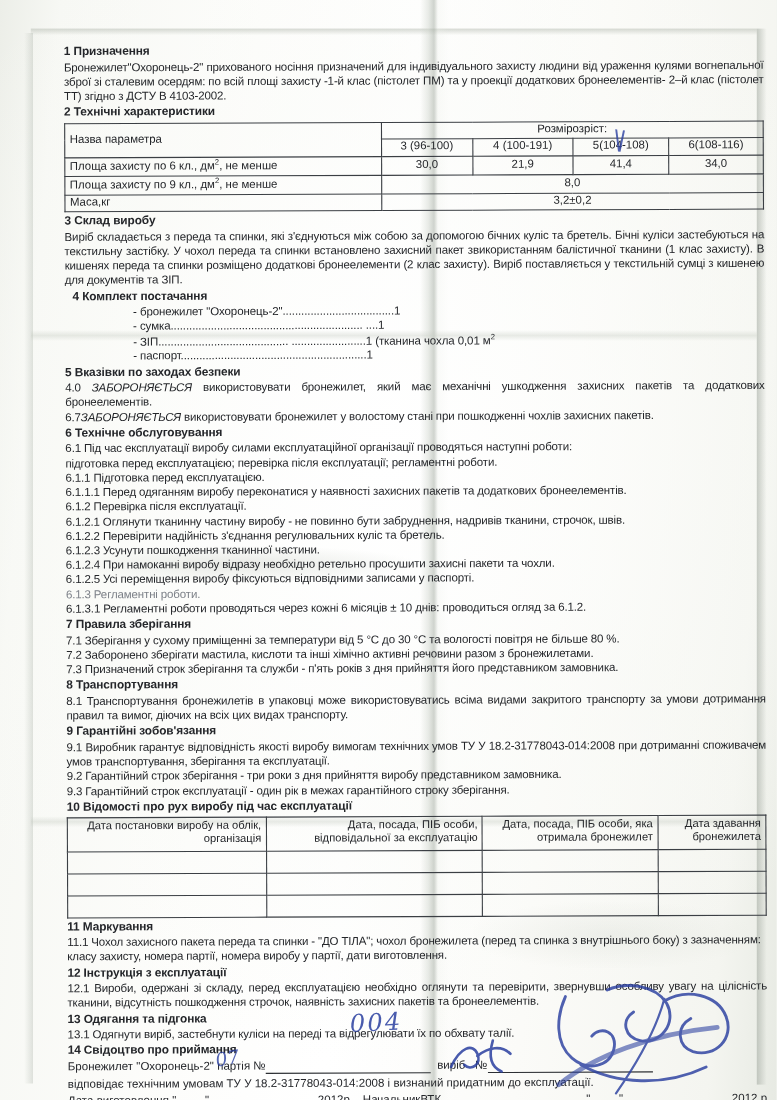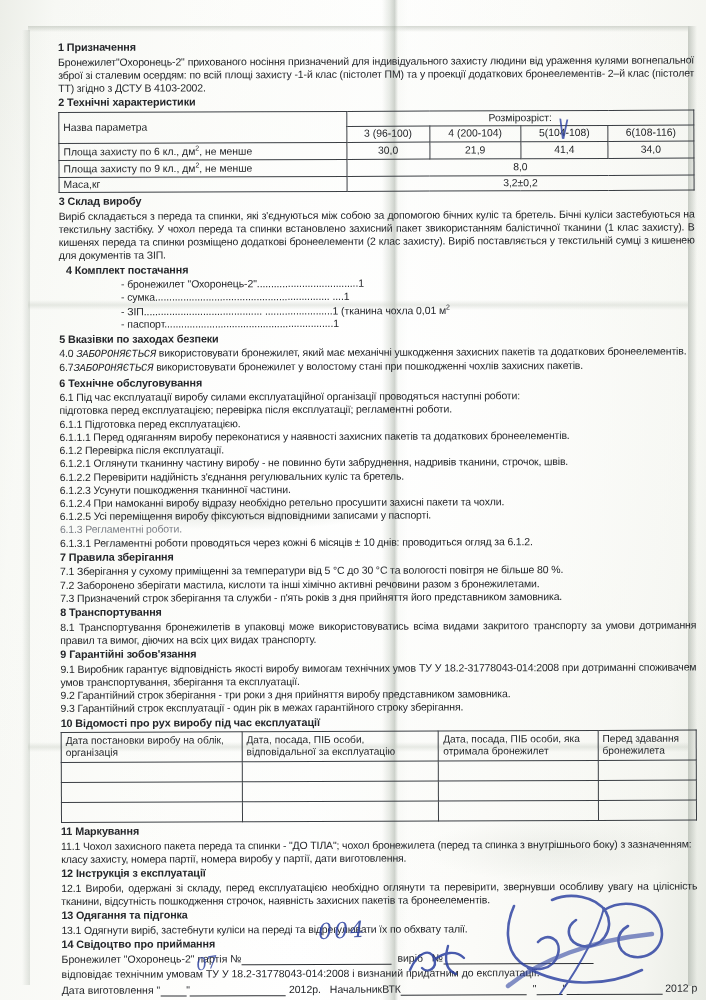--- a/index.html
+++ b/index.html
@@ -87,21 +87,21 @@
   }
   .sec-head.indent { padding-left: 7px; }
   .para {
     text-align: justify;
     margin: 0;
     font-size: 10.5px;
     letter-spacing: -0.15px;
   }
   .para.left { text-align: left; }
   .para.faint { color: #7c8088; }
-  .ital { font-style: italic; font-family: Liberation Mono, monospace; }
+  .ital { font-style: italic; }
   .dotline { letter-spacing: -0.3px; }
   .pkg { padding-left: 62px; font-size: 10.5px; letter-spacing: -0.1px; }
   sup { font-size: 7px; vertical-align: super; }
 
   
   table {
     border-collapse: collapse;
     width: 636px;
     font-size: 10.4px;
     margin: 2px 0 2px 0;
@@ -113,21 +113,21 @@
     text-align: center;
     vertical-align: middle;
     line-height: 1.2;
   }
   td.l, th.l { text-align: left; }
   #spec-table td.param { text-align: left; font-size: 10.4px; white-space: nowrap; }
   #spec-table tr { height: 15px; }
 
   #usage-table td { height: 17px; }
   #usage-table th {
-    text-align: left;
+    text-align: right;
     vertical-align: top;
     font-size: 10.2px;
     padding: 2px 4px 3px 4px;
     line-height: 1.18;
   }
 
   
   #cert-block { margin-top: 1px; font-size: 10.5px; }
   .cert-row { white-space: nowrap; margin-bottom: 2.5px; }
   .fill {
@@ -193,21 +193,21 @@
 
   <div class="sec-head">2 Технічні характеристики</div>
   <table id="spec-table">
     <tbody>
         <tr>
       <td class="param" rowspan="2">Назва параметра</td>
       <td colspan="4">Розмірозріст:</td>
     </tr>
     <tr>
       <td>3 (96-100)</td>
-      <td>4 (200-104)</td>
+      <td>4 (100-191)</td>
       <td>5(104-108)</td>
       <td>6(108-116)</td>
     </tr>
     <tr>
       <td class="param"><span>Площа захисту по 6 кл., дм</span><sup>2</sup><span>, не менше</span></td>
       <td>30,0</td>
       <td>21,9</td>
       <td>41,4</td>
       <td>34,0</td>
     </tr>
@@ -262,21 +262,21 @@
   <p class="para left">9.2 Гарантійний строк зберігання  - три роки з дня прийняття  виробу представником замовника.</p>
   <p class="para left">9.3 Гарантійний строк експлуатації - один рік в межах гарантійного строку зберігання.</p>
 
   <div class="sec-head">10 Відомості про рух виробу під час експлуатації</div>
   <table id="usage-table">
     <tbody>
         <tr>
       <th class="l" style="width:184px">Дата  постановки  виробу на облік, організація</th>
       <th class="l" style="width:200px">Дата, посада,   ПІБ особи, відповідальної за експлуатацію</th>
       <th class="l" style="width:160px">Дата, посада, ПІБ особи, яка отримала бронежилет</th>
-      <th class="l" style="width:92px">Перед здавання бронежилета</th>
+      <th class="l" style="width:92px">Дата здавання бронежилета</th>
     </tr>
     <tr>
           <td></td>
           <td></td>
           <td></td>
           <td></td>
         </tr>
     <tr>
           <td></td>
           <td></td>

